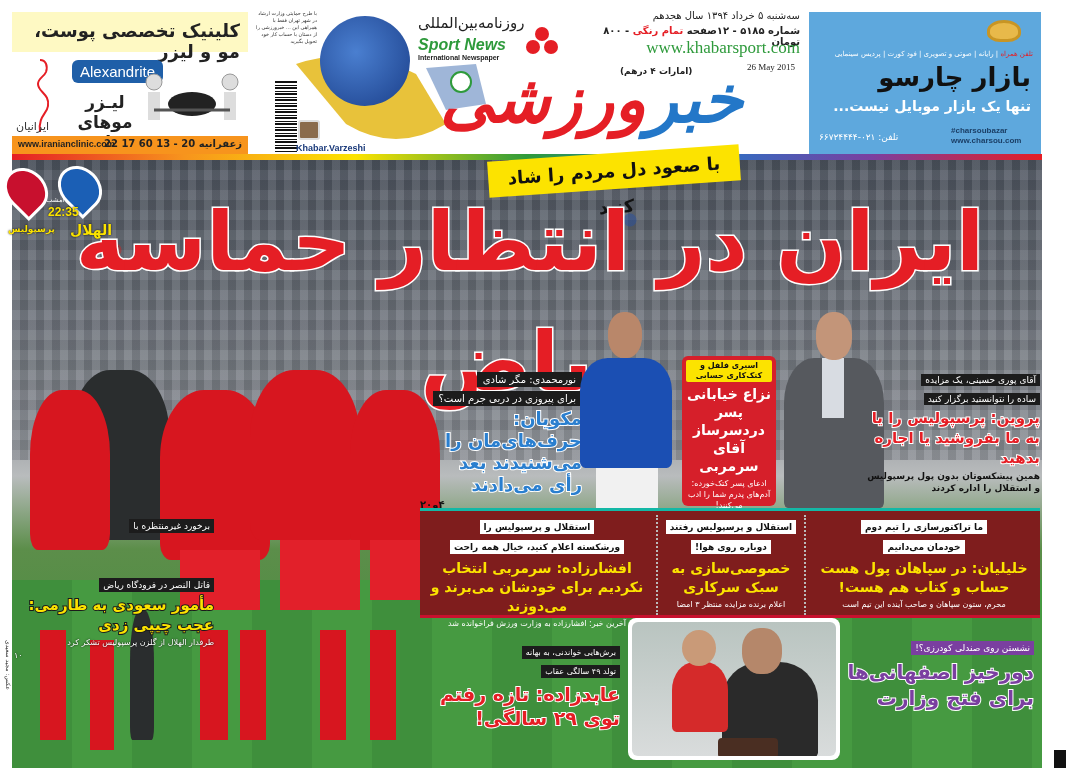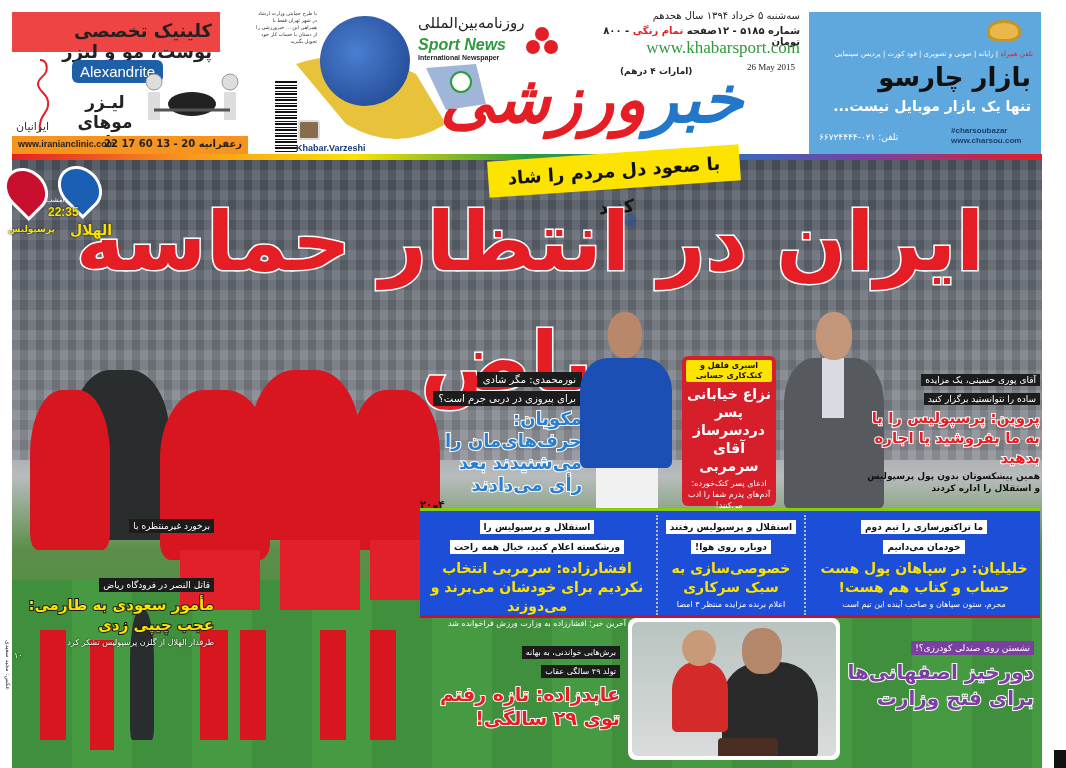--- a/index.html
+++ b/index.html
@@ -5,21 +5,21 @@
   * { box-sizing: border-box; margin: 0; padding: 0; }
   html, body { width: 1066px; height: 768px; overflow: hidden; background: #ffffff; }
   body { font-family: "DejaVu Sans", sans-serif; position: relative; }
   .abs { position: absolute; }
 
   
   #masthead { left: 0; top: 0; width: 1066px; height: 158px; background: #fff; }
 
   
   #ad-left { left: 12px; top: 12px; width: 236px; height: 142px; background: #fff; }
-  #ad-left .bar-top { position:absolute; left:0; top:0; width:208px; height:40px; background:#ef4444; }
+  #ad-left .bar-top { position:absolute; left:0; top:0; width:236px; height:40px; background:#fef9c3; }
   #ad-left .bar-top span { position:absolute; right:8px; top:8px; font-size:18px; font-weight:bold; color:#222; direction:rtl; }
   #ad-left .brand { position:absolute; left:60px; top:48px; background:#1f5fa8; color:#fff; font-size:15px; padding:3px 8px; border-radius:6px; font-family:"Liberation Sans", sans-serif; }
   #ad-left .laser { position:absolute; left:58px; top:80px; font-size:17px; font-weight:bold; color:#222; direction:rtl; text-align:center; width:70px; line-height:20px; }
   #ad-left .figure { position:absolute; left:4px; top:44px; width:48px; height:80px; }
   #ad-left .fig-logo { position:absolute; left:4px; top:108px; font-size:11px; color:#333; }
   #ad-left .illu { position:absolute; left:128px; top:52px; width:104px; height:70px; }
   #ad-left .bar-bottom { position:absolute; left:0; top:124px; width:236px; height:18px; background:#f7941d; font-size:9px; color:#222; }
   #ad-left .bar-bottom .url { position:absolute; left:6px; top:3px; font-family:"Liberation Sans", sans-serif; font-weight:bold; }
   #ad-left .bar-bottom .phone { position:absolute; right:6px; top:2px; font-weight:bold; direction:rtl; font-size:10px; }
 
@@ -120,21 +120,21 @@
   #man-suit .suit { position:absolute; left:2px; top:46px; width:100px; height:150px; background:#56595e; border-radius:30% 30% 4% 4%; }
   #man-suit .shirt { position:absolute; left:40px; top:46px; width:22px; height:60px; background:#d8dce2; }
 
   
   #story-parvin { left: 860px; top: 368px; width: 180px; }
   #story-parvin .label { background:#1c1c1c; color:#fff; font-size:9px; padding:1px 4px; display:inline-block; direction:rtl; }
   #story-parvin .title { color:#e51e25; font-size:15px; font-weight:bold; line-height:20px; direction:rtl; text-align:right; -webkit-text-stroke:2px #fff; paint-order:stroke fill; margin-top:2px; }
   #story-parvin .sub { color:#111; font-size:9px; font-weight:bold; line-height:12px; direction:rtl; text-align:right; margin-top:2px; }
 
   
-  #black-band { left: 420px; top: 508px; width: 620px; height: 110px; background:#1d4ed8; border-top:3px solid #84cc16; border-bottom:3px solid #c8102e; }
+  #black-band { left: 420px; top: 508px; width: 620px; height: 110px; background:#7f1d1d; border-top:3px solid #14b8a6; border-bottom:3px solid #c8102e; }
   .band-col { position:absolute; top:4px; height:100px; text-align:center; direction:rtl; }
   .band-col .tag { display:inline-block; background:#fff; color:#111; font-size:9px; font-weight:bold; padding:1px 4px; line-height:12px; margin-bottom:1px; }
   .band-col .title { color:#fce300; font-size:14px; font-weight:bold; line-height:19px; margin-top:4px; }
   .band-col .sub { color:#fff; font-size:8px; line-height:11px; margin-top:2px; }
   #band-col-1 { left: 4px; width: 226px; }
   #band-col-2 { left: 236px; width: 150px; border-left:2px dotted #bbb; border-right:2px dotted #bbb; }
   #band-col-3 { left: 392px; width: 224px; }
 
   
   #story-saudi { left: 14px; top: 514px; width: 200px; }

